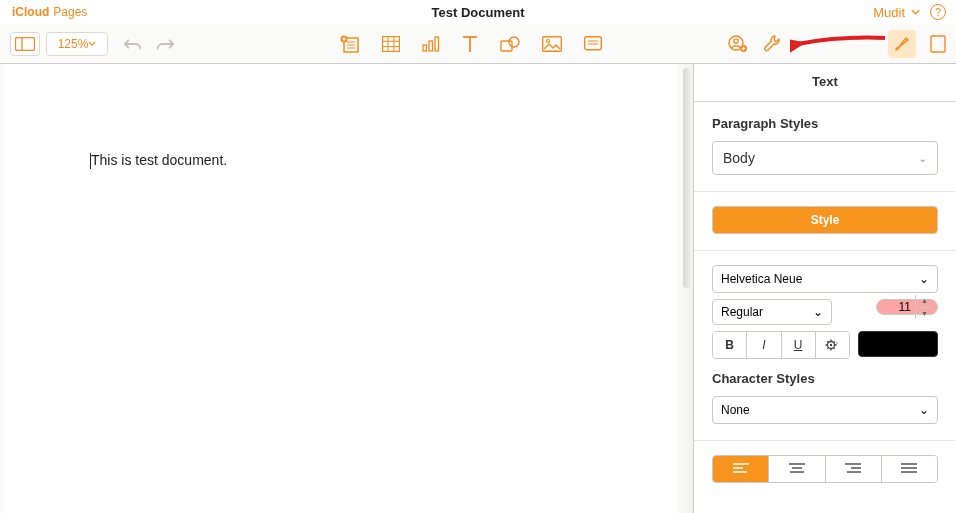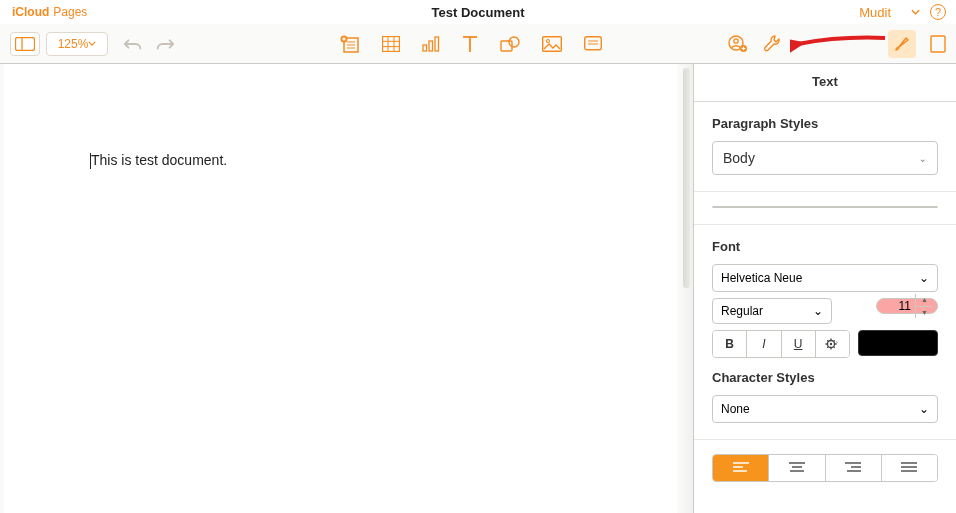--- a/index.html
+++ b/index.html
@@ -1,21 +1,21 @@
 <!DOCTYPE html>
 <html><head>
 <meta charset="utf-8">
 <style>
   * { box-sizing: border-box; margin: 0; padding: 0; font-family: -apple-system, Helvetica, Arial, sans-serif; }
   body { width: 956px; height: 513px; overflow: hidden; background: #fff; position: relative; }
   .titlebar { height: 24px; display: flex; align-items: center; padding: 0 12px; position: relative; }
   .titlebar .brand { font-size: 12px; color: #f58a1f; font-weight: 600; }
   .titlebar .brand .light { color: #f58a1f; font-weight: 400; margin-left: 4px; }
   .titlebar .doctitle { position: absolute; left: 0; right: 0; text-align: center; font-size: 13px; font-weight: 700; color: #222; }
-  .titlebar .user { position: absolute; right: 36px; font-size: 13px; color: #f58a1f; display: flex; align-items: center; gap: 20px; }
+  .titlebar .user { position: absolute; right: 36px; font-size: 13px; color: #f58a1f; display: flex; align-items: center; gap: 6px; }
   .titlebar .help { position: absolute; right: 10px; width: 16px; height: 16px; border: 1.5px solid #f58a1f; border-radius: 50%; color: #f58a1f; font-size: 11px; display: flex; align-items: center; justify-content: center; }
   .toolbar { height: 40px; border-bottom: 1px solid #ccc; display: flex; align-items: center; padding: 0 10px; background: #fafaf8; position: relative; }
   .tbtn { width: 30px; height: 24px; border: 1px solid #e0d8cc; border-radius: 4px; background: #fff; display: flex; align-items: center; justify-content: center; color: #f58a1f; margin-right: 6px; }
   .zoom { width: 62px; height: 24px; border: 1px solid #e0d8cc; border-radius: 4px; background: #fff; color: #f58a1f; font-size: 12px; display: flex; align-items: center; justify-content: center; gap: 0; margin-right: 14px; }
   .undo-redo { display: flex; gap: 10px; }
   .undo-redo svg { color: #c7c2b8; }
   .center-tools { position: absolute; left: 340px; display: flex; gap: 22px; align-items: center; }
   .right-tools { position: absolute; right: 10px; display: flex; gap: 14px; align-items: center; }
   .icon { color: #f58a1f; display: flex; align-items: center; justify-content: center; }
   .icon.active { background: #ffe6c4; width: 28px; height: 28px; border-radius: 4px; }
@@ -201,25 +201,25 @@
     <div class="section">
       <div class="label">Paragraph Styles</div>
       <div class="select">
         <span>Body</span>
         <span class="chev">⌄</span>
       </div>
     </div>
 
     <div class="section">
       <div class="seg">
+        <div class="segbtn active">Style</div>
       </div>
     </div>
 
     <div class="section">
-      <div class="label">Font</div>
       <div class="small-select" style="height:28px">
         <span>Helvetica Neue</span>
         <span class="chev">⌄</span>
       </div>
       <div class="font-row">
         <div class="small-select" style="flex:0 0 120px">
           <span>Regular</span>
           <span class="chev">⌄</span>
         </div>
         <div style="flex:1"></div>

